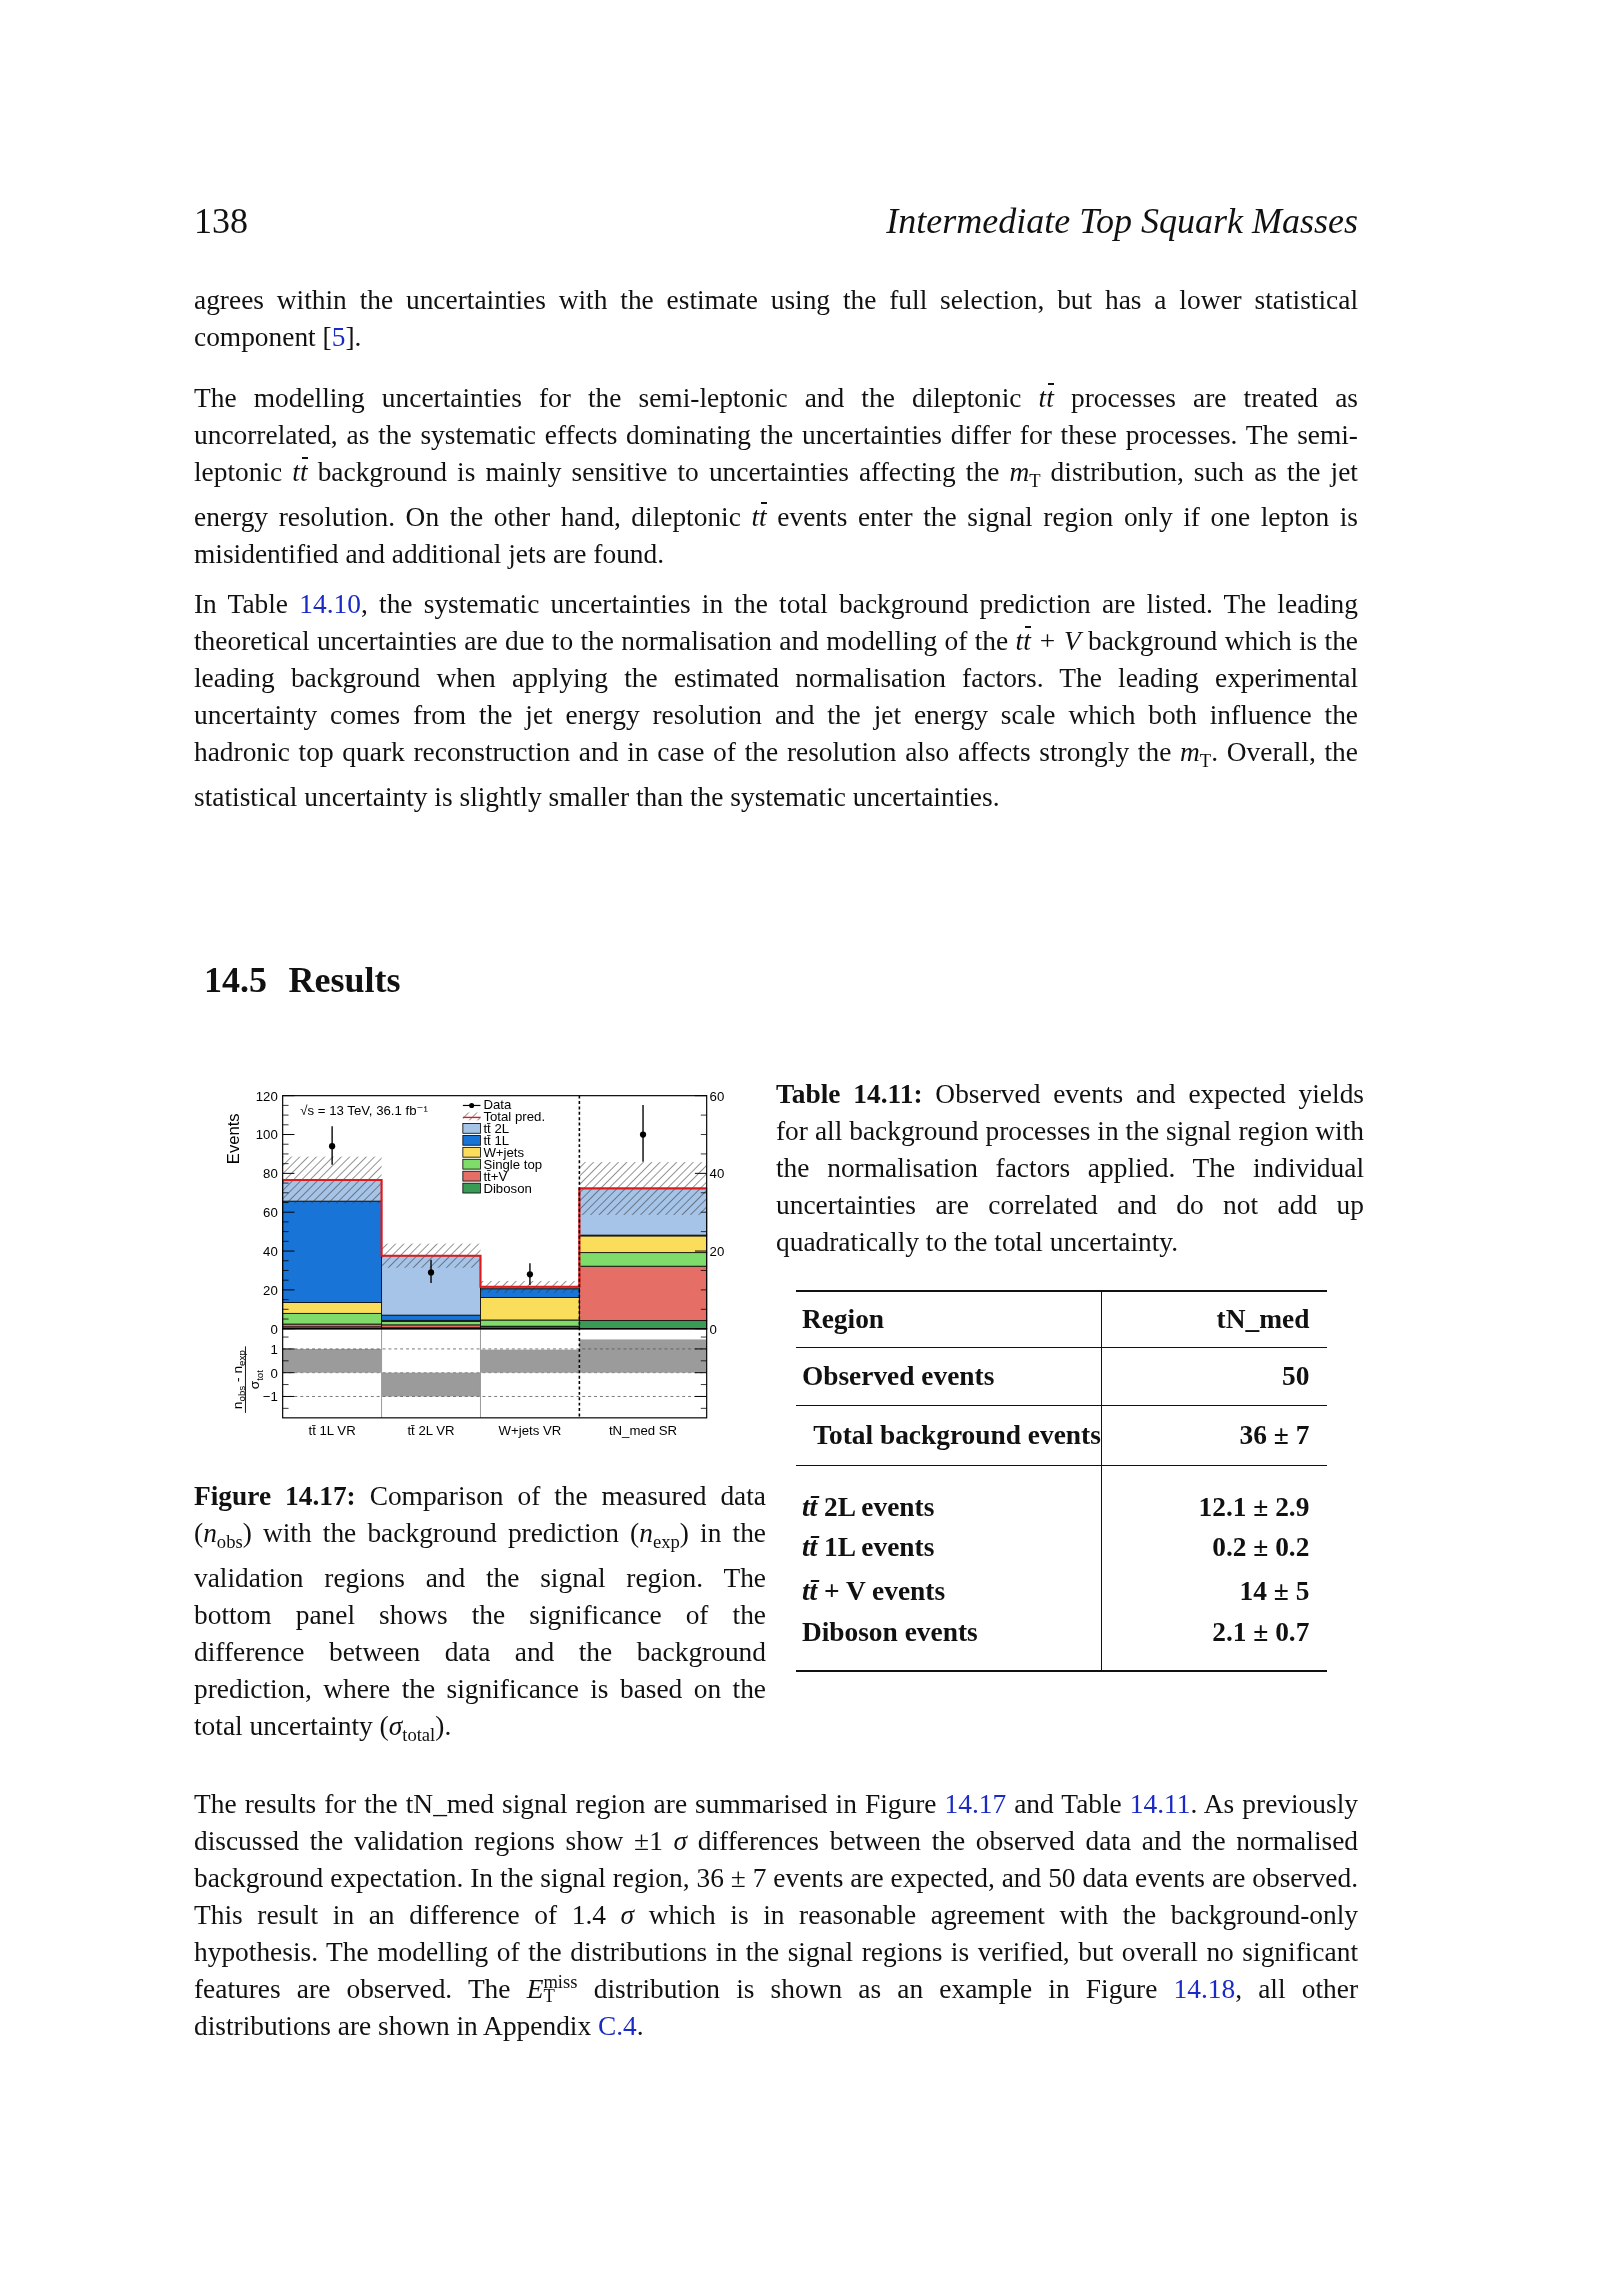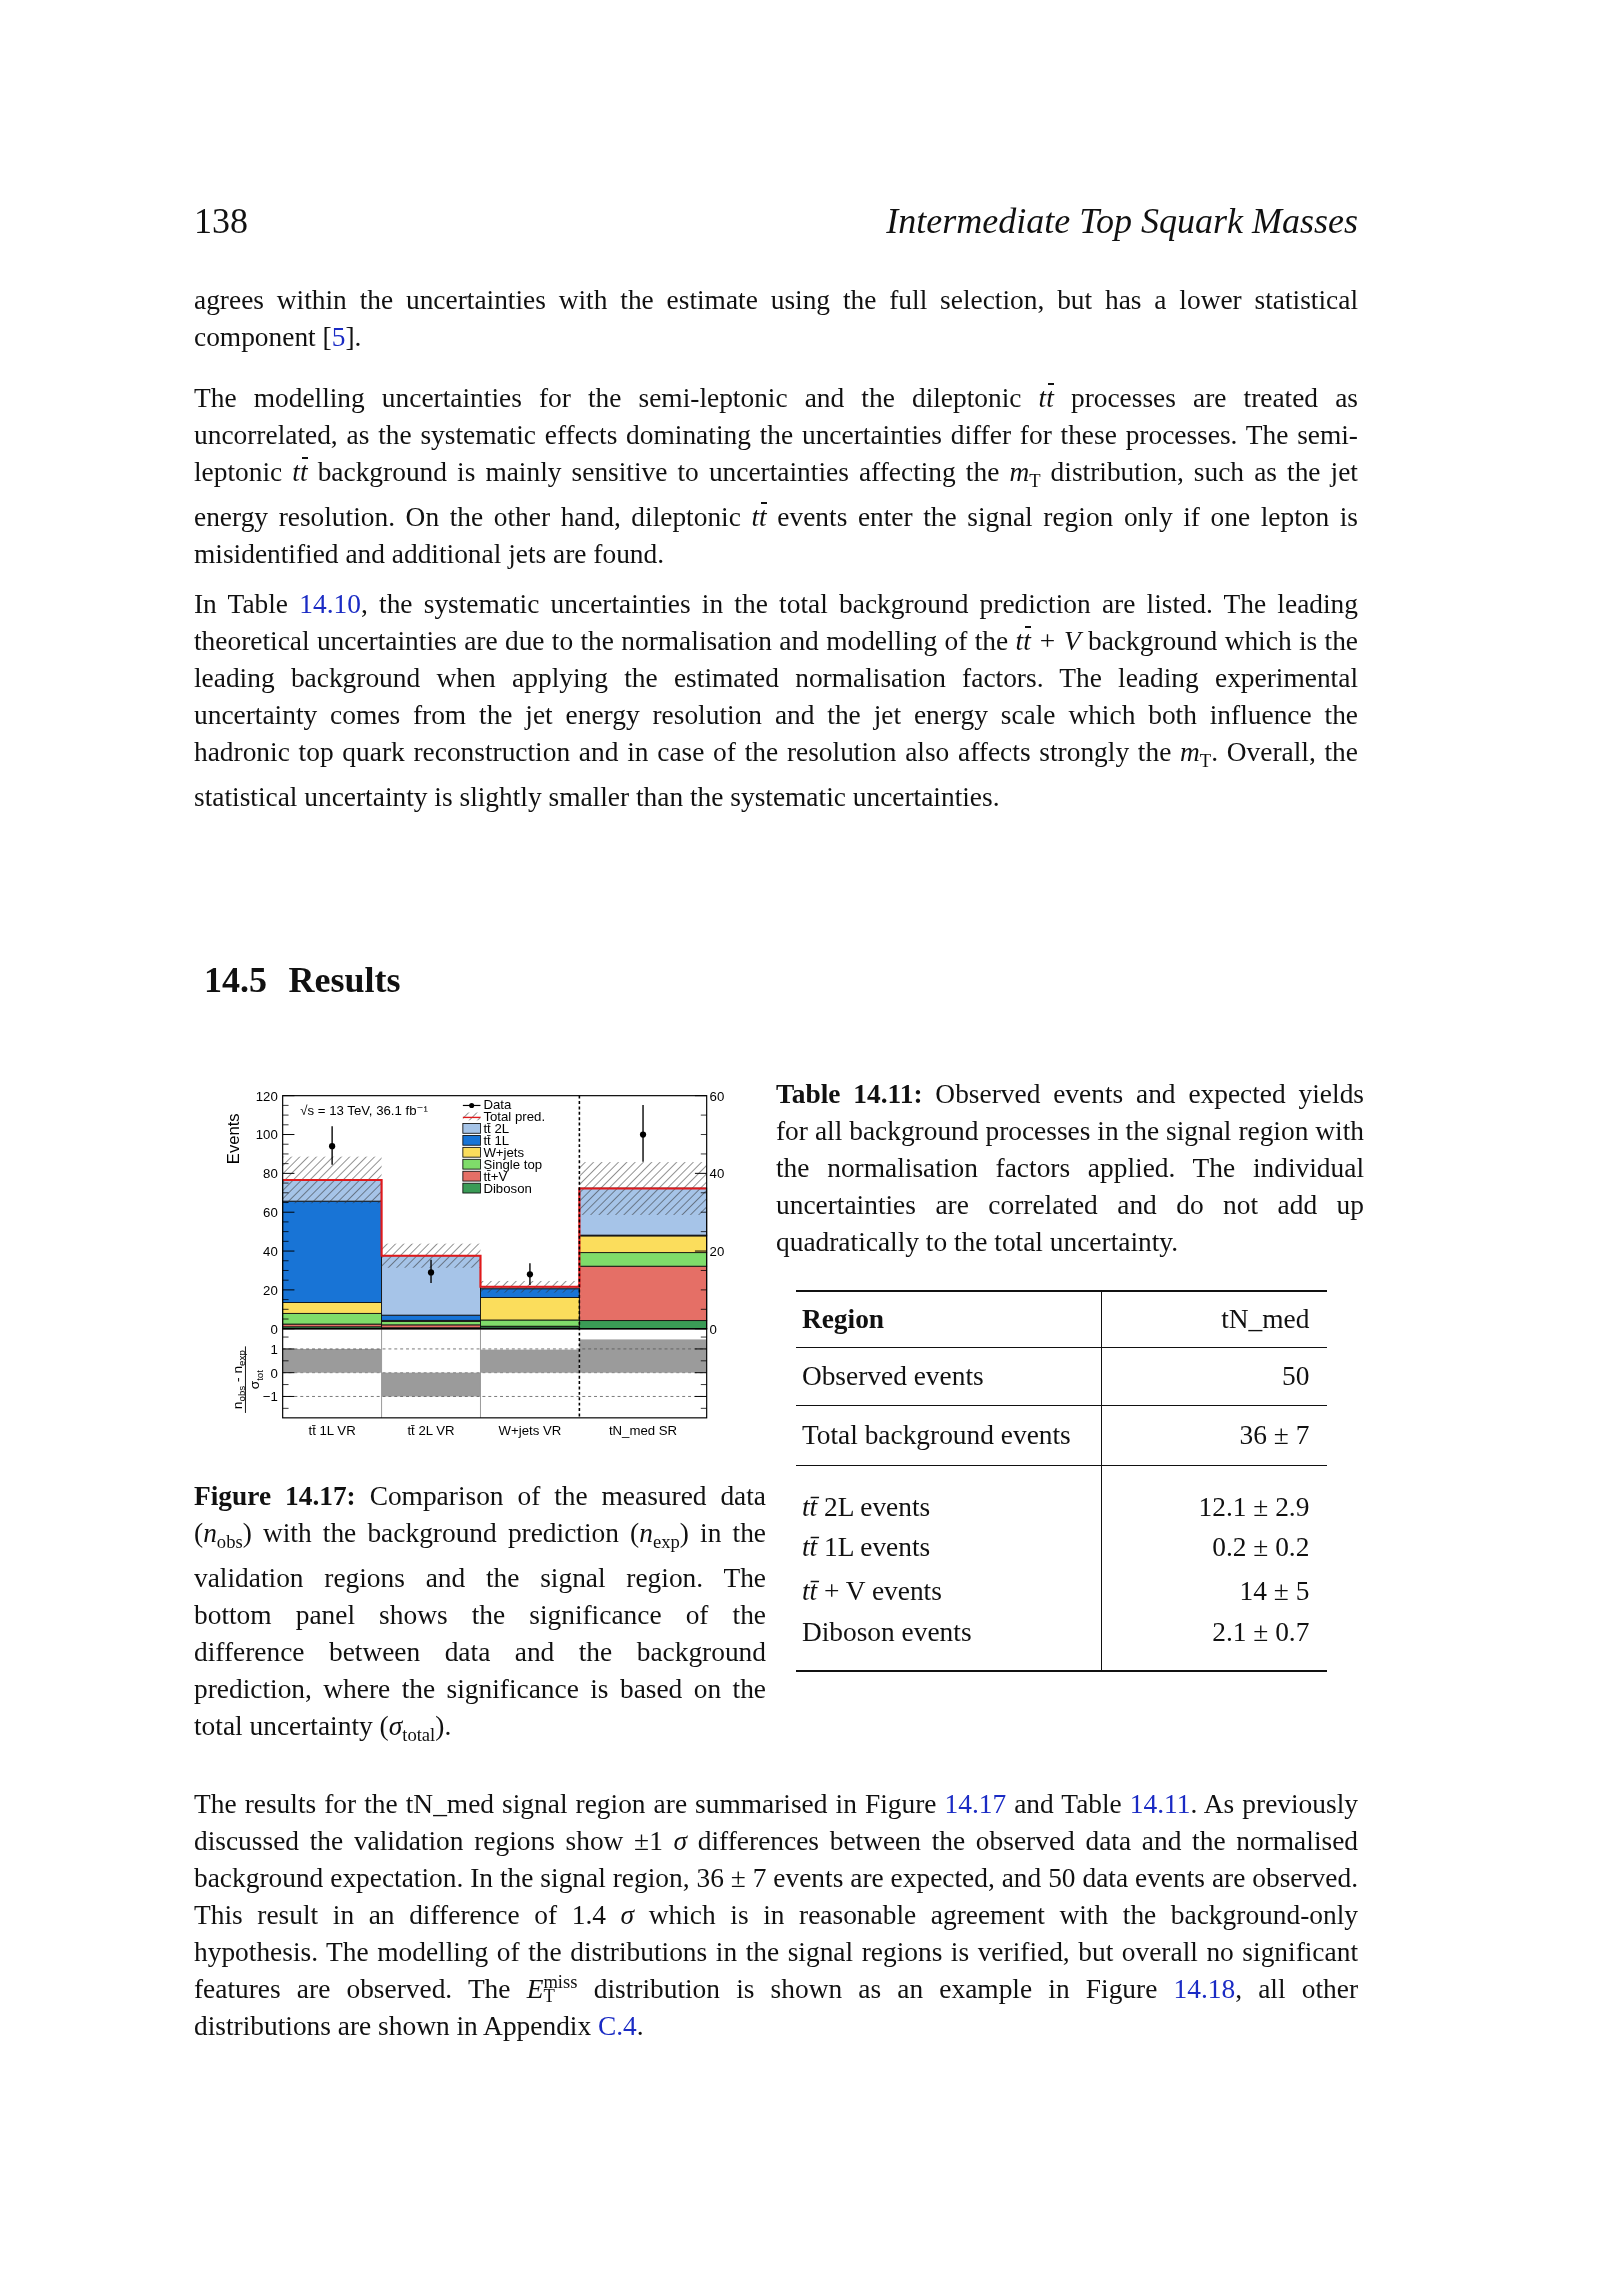--- a/index.html
+++ b/index.html
@@ -16,26 +16,26 @@
   .tbar { display: inline-block; position: relative; }
   .tbar::after { content: ""; position: absolute; left: 2px; right: 0; top: 2.9px; border-top: 2px solid #111; }
   .section-heading { left: 194px; top: 959px; font-size: 36px; font-weight: bold; margin-left: 10px; }
   .section-heading .num { margin-right: 21.6px; }
   .figure { left: 220px; top: 1078px; width: 519px; height: 382px; }
   .caption { font-size: 27.4px; line-height: 37px; text-align: justify; }
   .fig-caption { left: 194px; top: 1478px; width: 572px; }
   .tab-caption { left: 776px; top: 1076px; width: 588px; }
   .caption b { font-weight: bold; }
   table.yields { position: absolute; left: 796px; top: 1290px; width: 531px; border-collapse: collapse; font-size: 27.4px; }
-  table.yields td { padding: 0 0; height: 44px; }
+  table.yields td { padding: 0 0; height: 44px; font-weight: bold; }
   table.yields td.lbl { width: 299px; border-right: 1.5px solid #111; padding-left: 5.9px; margin-top: 23px; }
   table.yields td.val { text-align: right; padding-right: 17.6px; }
   table.yields tr.top td { border-top: 2.9px solid #111; height: 55px; }
   table.yields tr.sep td { border-top: 1.5px solid #111; height: 57px; }
-  table.yields tr.sep2 td { border-top: 1.5px solid #111; height: 59px; }
+  table.yields tr.sep2 td { border-top: 1.5px solid #111; height: 59px; text-align: right; }
   table.yields tr.grp td { height: 44px; }
   table.yields tr.last td { border-bottom: 2.9px solid #111; height: 53px; vertical-align: top; padding-top: 3.9px; }
   table.yields tr.firstgrp td { border-top: 1.5px solid #111; height: 57px; vertical-align: bottom; padding-bottom: 2px; }
   svg text { font-family: "Liberation Sans", "DejaVu Sans", sans-serif; }
 </style>
 </head>
 <body>
 
 <div class="abs running-head">
   <span>138</span>

